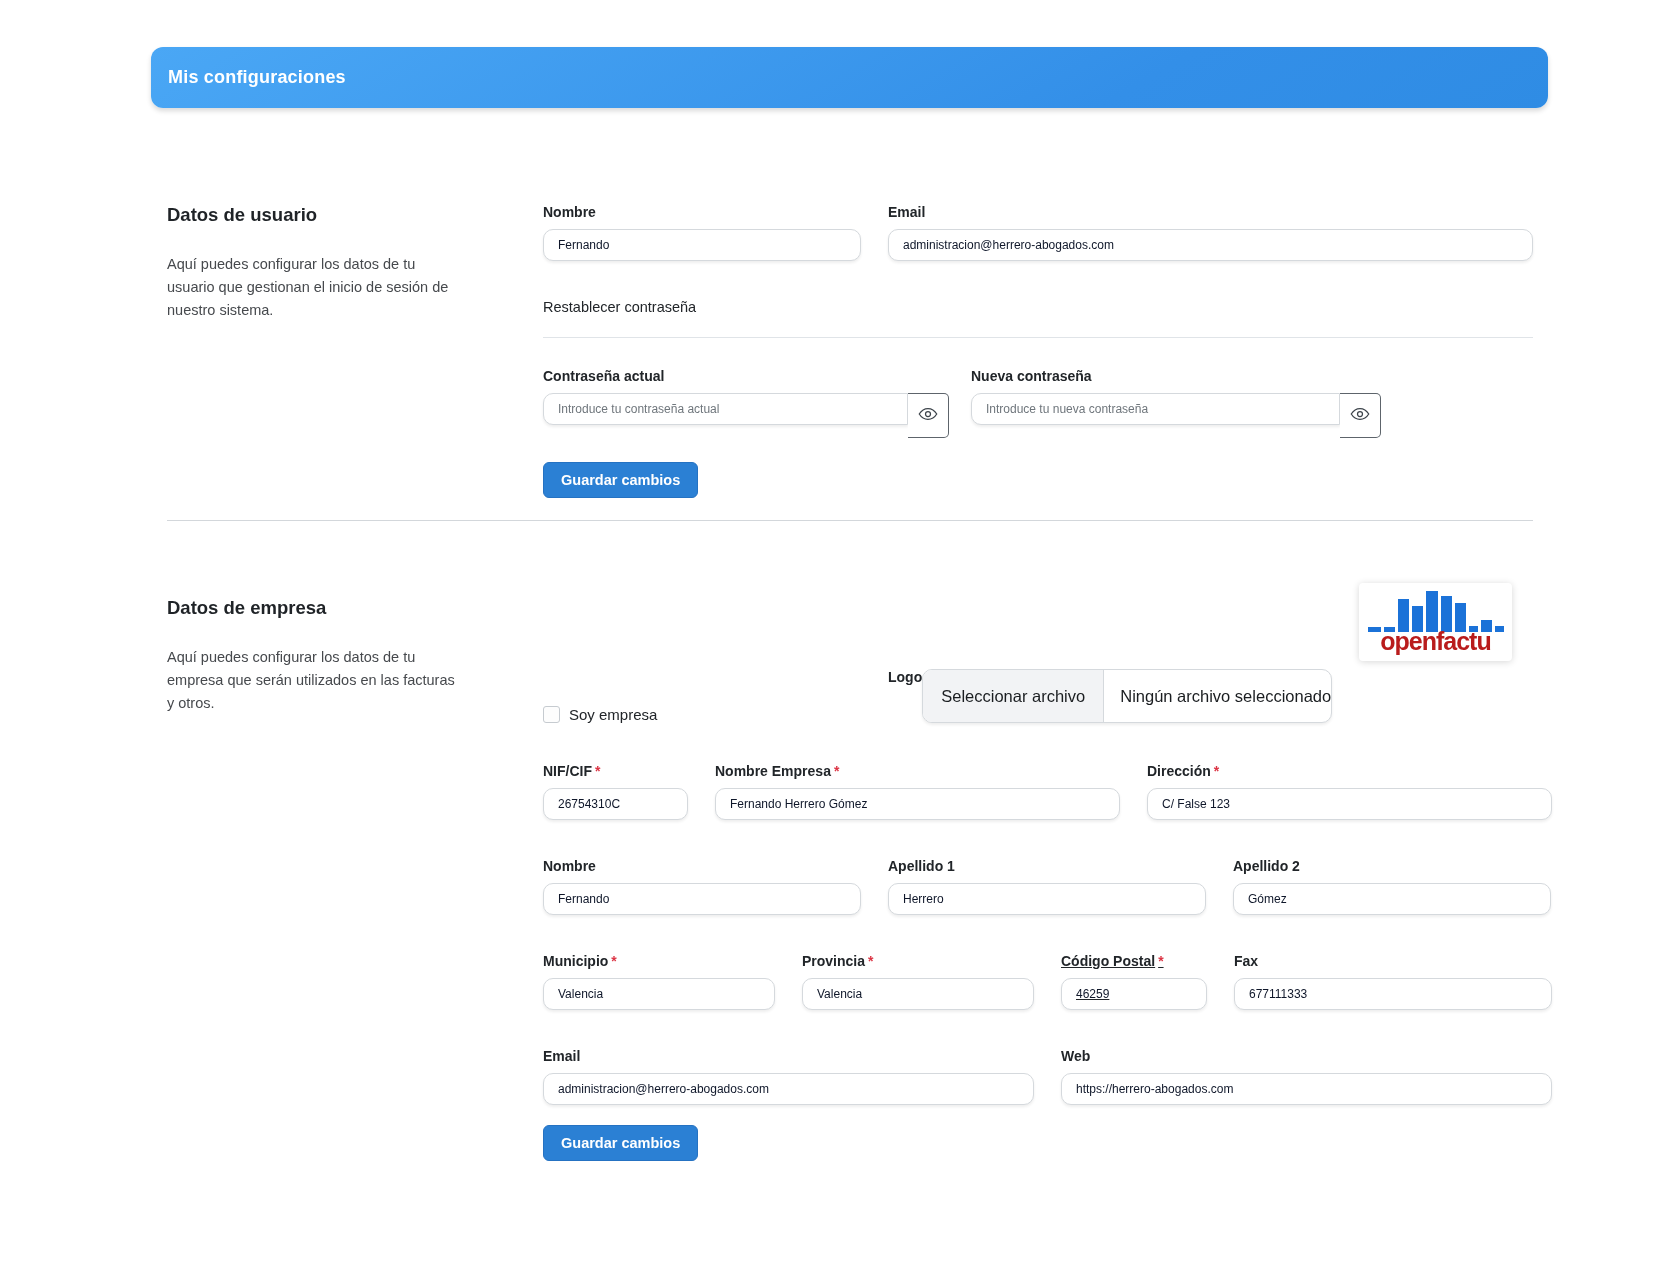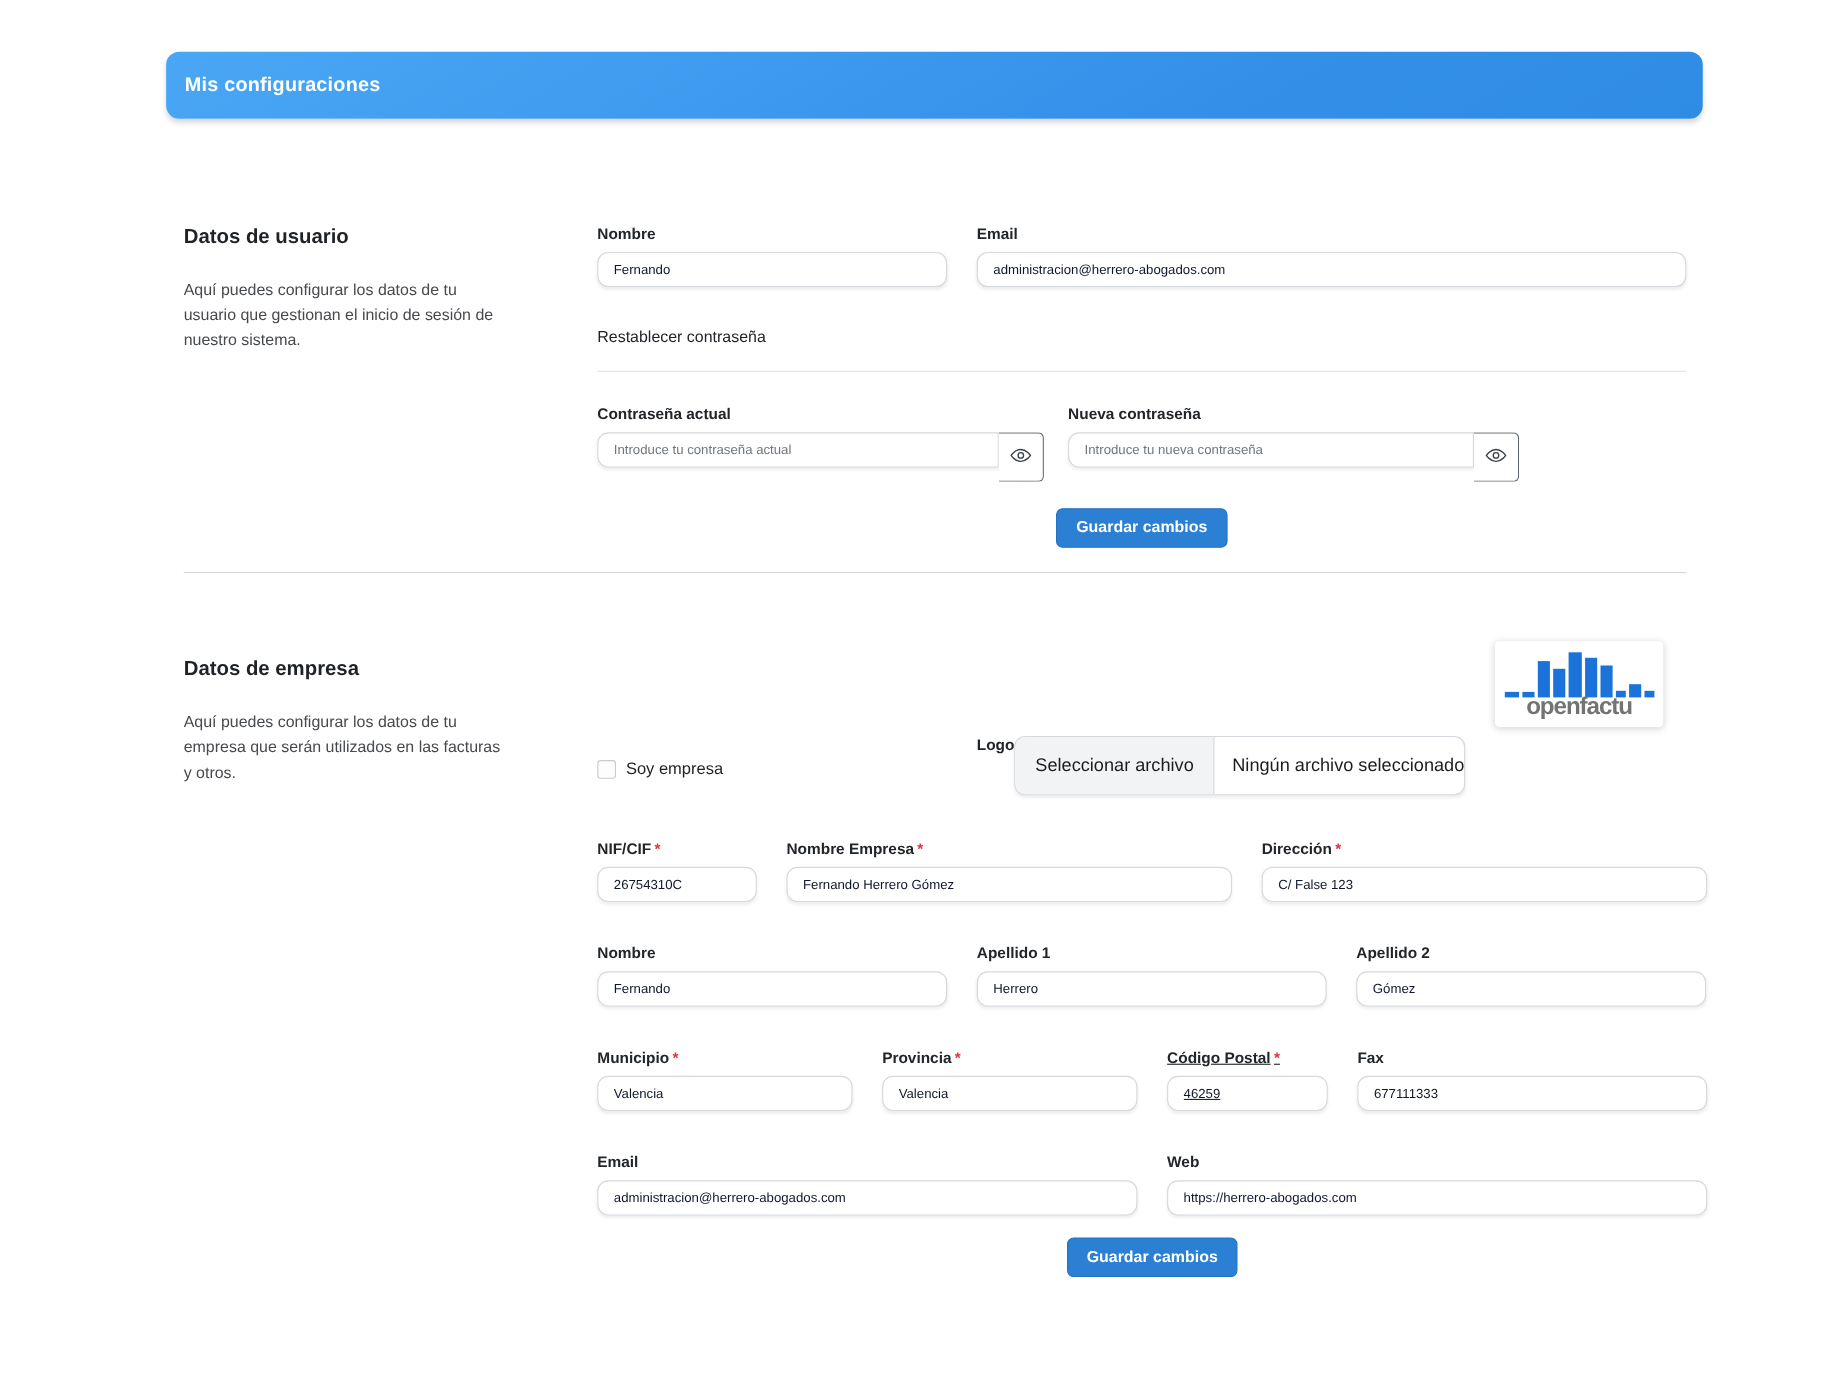--- a/index.html
+++ b/index.html
@@ -34,38 +34,38 @@
   .form-divider { border:none; border-top:1px solid #e0e4e8; margin:0 0 30px; }
 
   .pw-row { display:flex; gap:22px; margin-bottom:24px; }
   .pw-group { display:flex; }
   .pw-g1 { width:406px; } .pw-g2 { width:410px; }
   .pw-group .input { flex:1; border-radius:10px 0 0 10px; }
   .eye-btn { width:41px; height:45px; border:1px solid #5d646b; border-left:none;
     border-radius:0 5px 5px 0; background:#fff; display:flex; align-items:center;
     justify-content:center; cursor:pointer; }
 
-  .btn-row { display:flex; justify-content:center; }
+  .btn-row { display:flex; justify-content:flex-start; }
   .btn-primary { background:#2b80d4; border:1px solid #2572c2; color:#fff;
     font-size:14.5px; font-weight:bold; padding:9px 17px; border-radius:6px;
     cursor:pointer; font-family:"Liberation Sans", sans-serif; }
 
   .section-divider { border:none; border-top:1px solid #d3d7db; margin:22px 0 0; }
   .sec2 { margin-top:76px; }
 
   .logo-card { position:absolute; top:-14px; right:40px; width:153px; height:78px;
     background:#fff; border-radius:4px; box-shadow:0 1px 7px rgba(0,0,0,.16);
     display:flex; flex-direction:column; align-items:center; justify-content:center; }
   .logo-bars { display:flex; align-items:flex-end; gap:3px; height:42px; margin-bottom:-3px; }
   .logo-bars span { display:block; background:#1b72d8; width:11px; }
-  .logo-text { color:#737373; font-size:22px; font-weight:bold; letter-spacing:-1px;
+  .logo-text { color:#b91c1c; font-size:25px; font-weight:bold; letter-spacing:-1px;
     line-height:1; }
 
   .rowA { display:flex; margin-bottom:40px; }
-  .rowA-left { width:345px; display:flex; align-items:flex-start; padding-top:22px; }
+  .rowA-left { width:345px; display:flex; align-items:flex-end; padding-top:22px; }
   .checkbox { width:17px; height:17px; border:1px solid #c6cbd0; border-radius:3px;
     background:#fdfdfd; margin-right:9px; cursor:pointer; appearance:none; }
   .check-label { font-size:15px; color:#212529; }
   .rowA-right { flex:1; display:flex; flex-direction:row; }
   .file-input { height:54px; border:1px solid #d5d9dd; border-radius:10px; display:flex;
     overflow:hidden; box-shadow:0 2px 3px rgba(0,0,0,.07); background:#fff; cursor:pointer; }
   .file-btn { background:#f2f3f5; border-right:1px solid #d5d9dd; display:flex;
     align-items:center; padding:0 18px; font-size:16.5px; color:#1a1d20; }
   .file-status { display:flex; align-items:center; padding-left:16px; font-size:16.5px;
     color:#1a1d20; }

